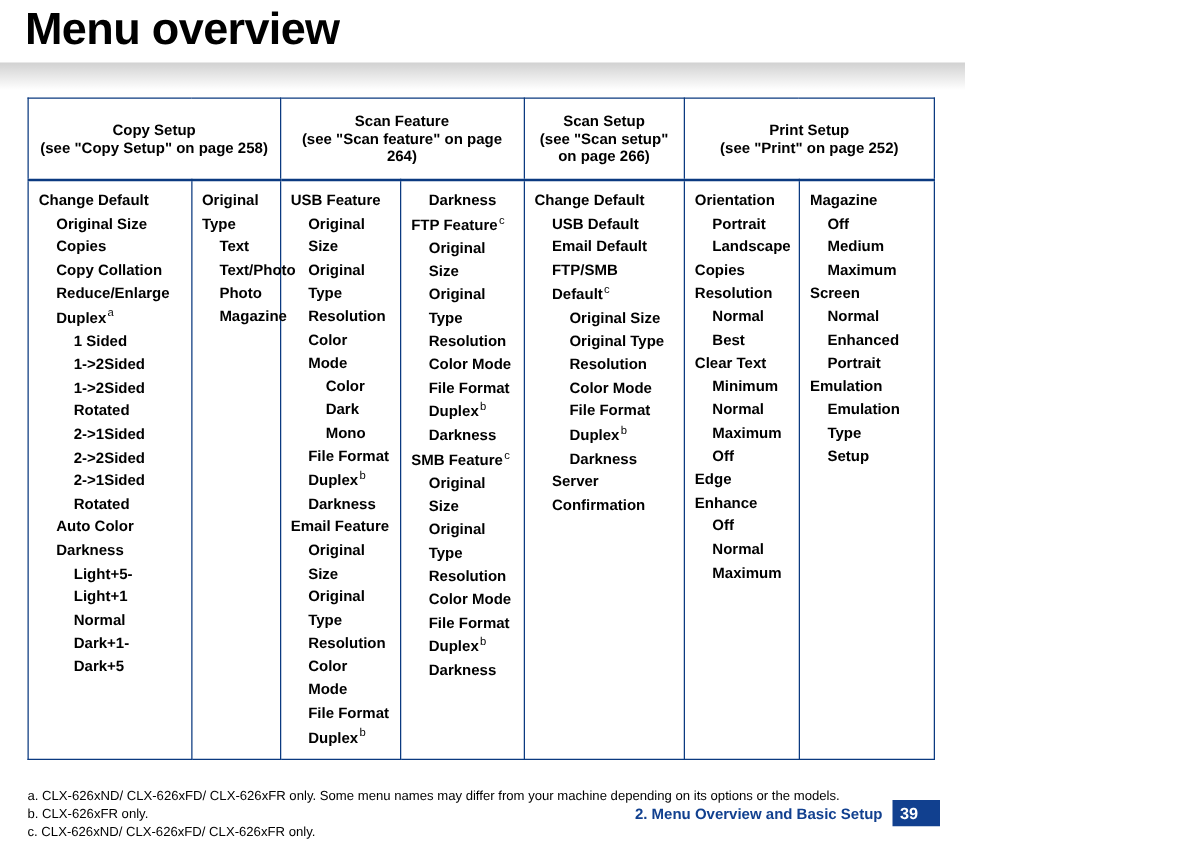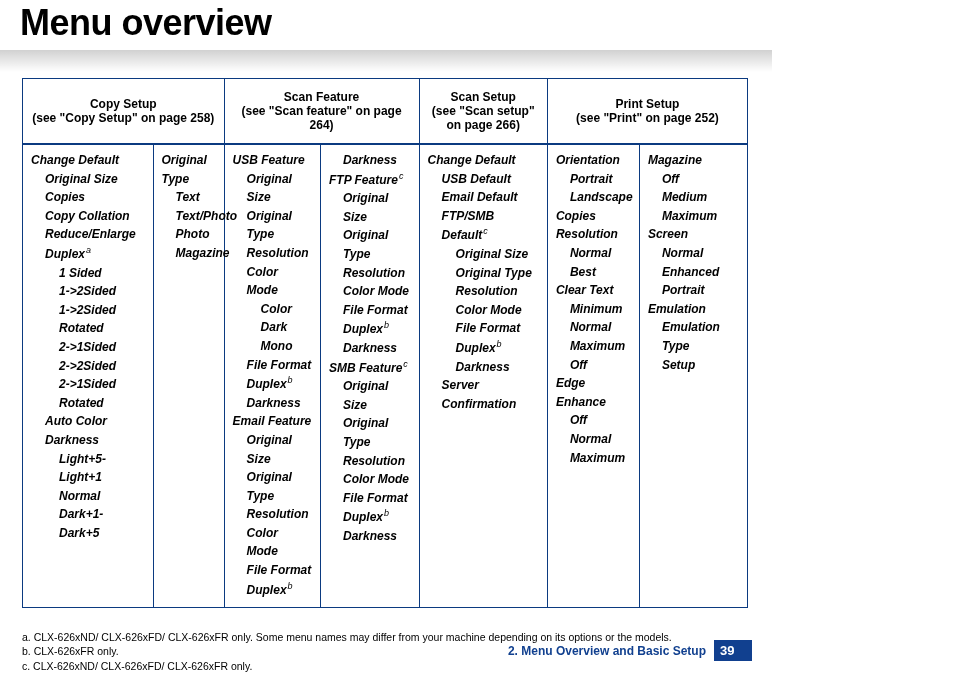--- a/index.html
+++ b/index.html
@@ -59,21 +59,20 @@
     height: 48px;
   }
   table.grid td {
     border-left: 1px solid #0b3a80;
     border-right: 1px solid #0b3a80;
     border-bottom: 1px solid #0b3a80;
     vertical-align: top;
     padding: 6px 8px 8px 8px;
     font-size: 12px;
     line-height: 1.55;
-    font-style: italic;
   }
   
 
   .lvl0 { margin:0; padding-left:0; font-weight:700; }
   .lvl1 { margin:0; padding-left:14px; font-weight:700; }
   .lvl2 { margin:0; padding-left:28px; font-weight:700; }
 
   .sup { font-size:9px; vertical-align: super; font-weight:400; margin-left:1px;}
 
   .footnotes {

